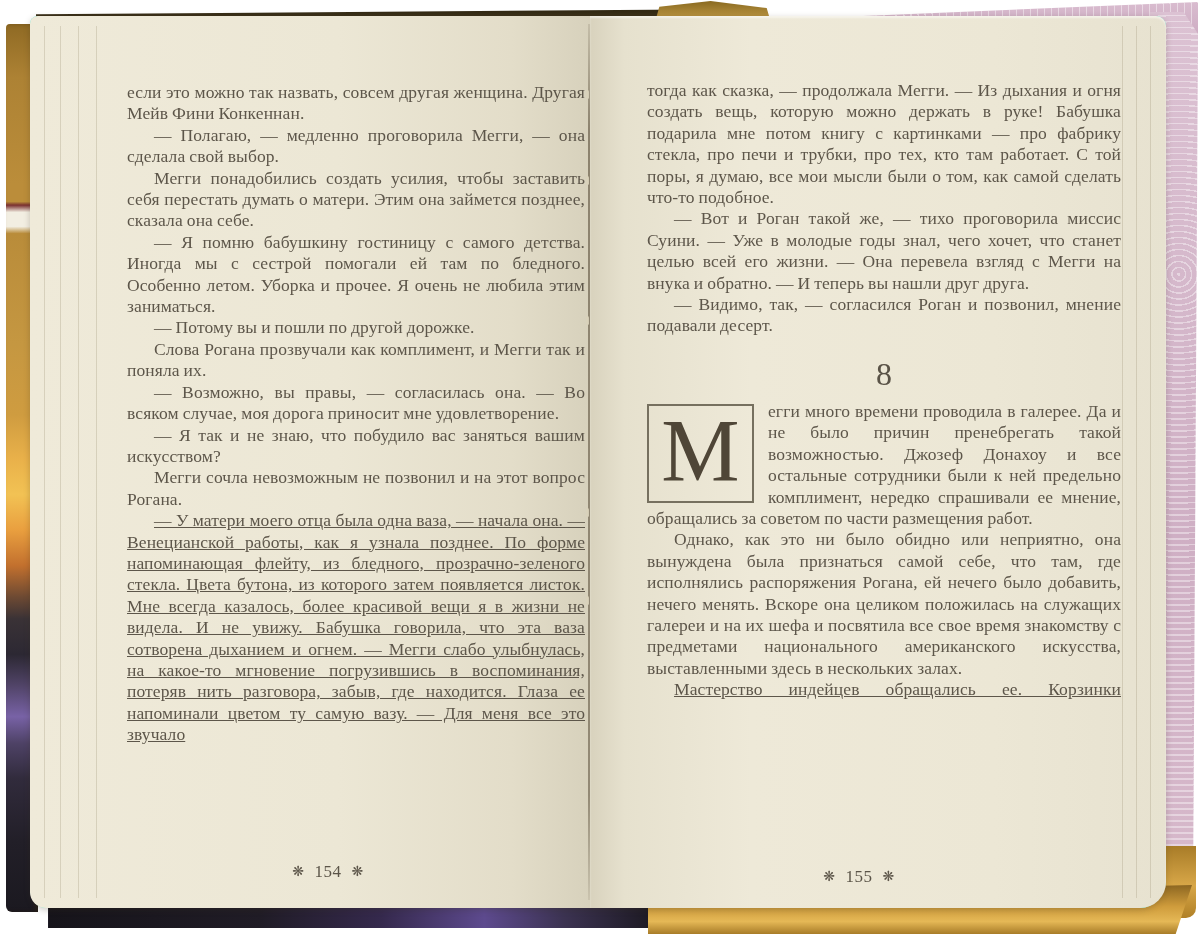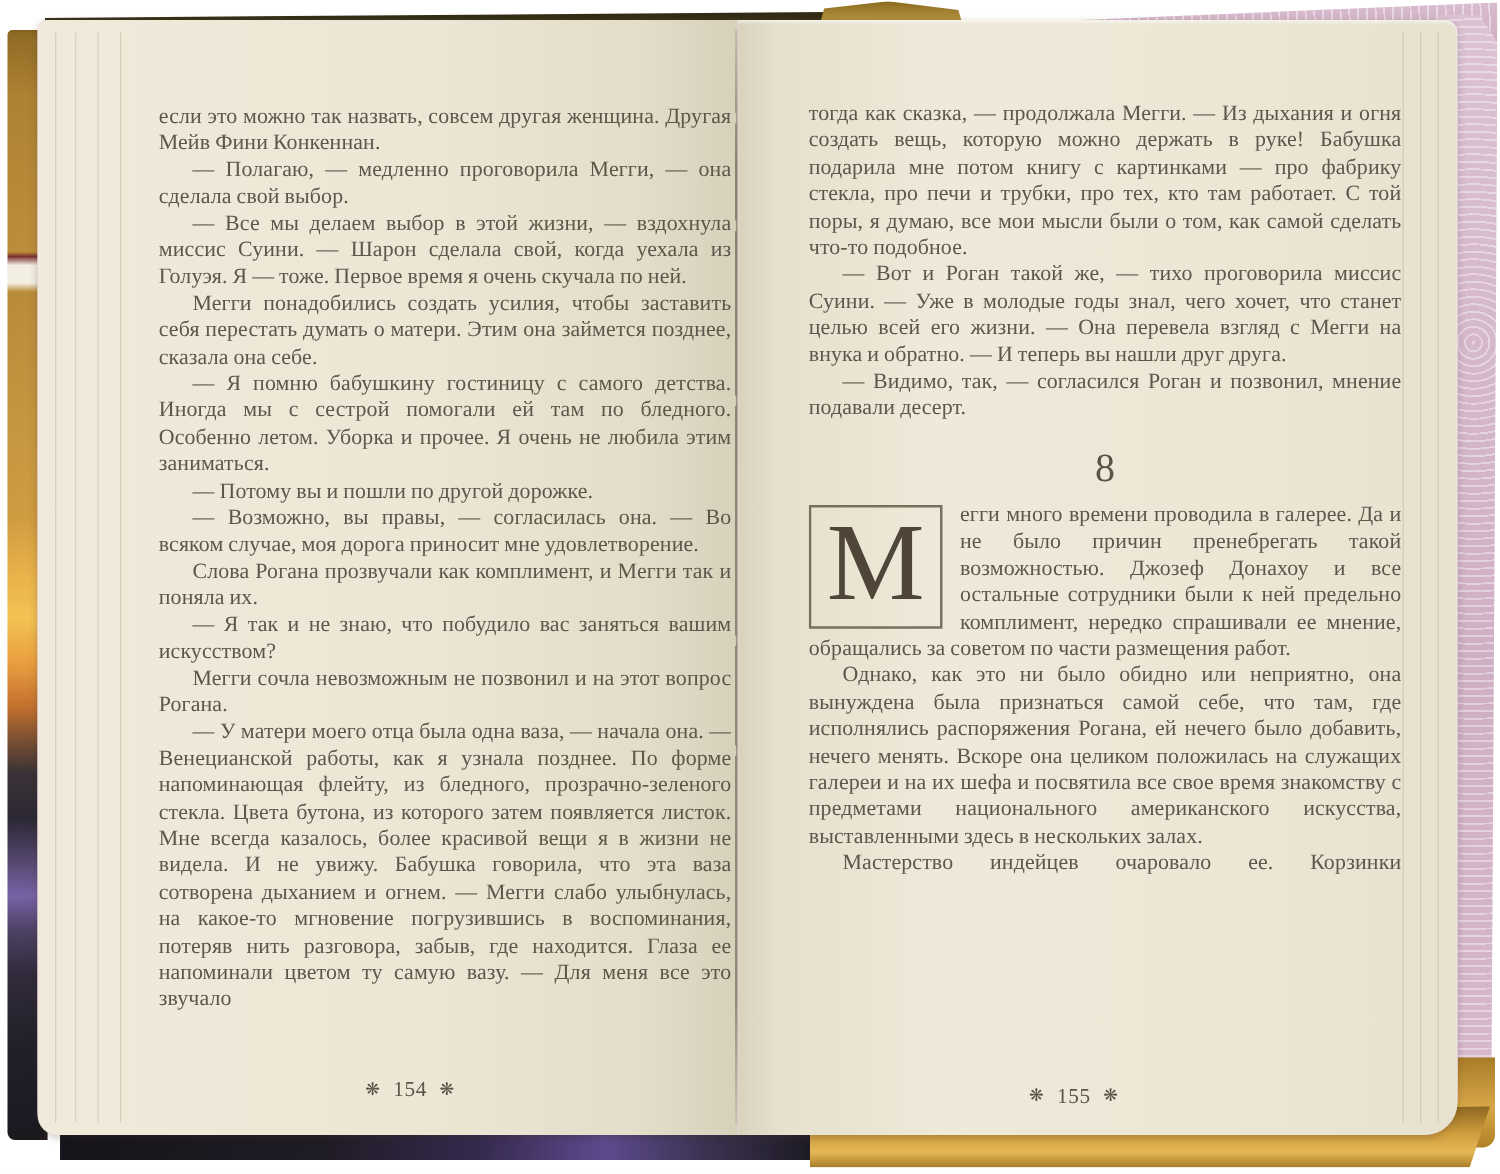--- a/index.html
+++ b/index.html
@@ -55,21 +55,21 @@
     box-shadow:inset 0 2px 2px rgba(150,140,200,.25);
   }
   .cover-bottom-right{
     left:648px;top:884px;width:544px;height:50px;
     background:linear-gradient(180deg,#8a6420,#cf9c3c 45%,#e5b856 75%,#a87c28);
     clip-path:polygon(0 28%,100% 2%,97% 100%,0 100%);
   }
   
   .pages{
     position:absolute;left:30px;top:16px;width:1136px;height:892px;
-    background:#f0abfc;border-radius:8px 10px 26px 16px / 8px 10px 30px 20px;
+    background:#5eead4;border-radius:8px 10px 26px 16px / 8px 10px 30px 20px;
     box-shadow:0 2px 6px rgba(60,50,30,.25);
   }
   .surface-left{position:absolute;left:0;top:0;width:560px;height:100%;border-radius:8px 0 0 16px;
     background:linear-gradient(90deg,#efead9 0%,#ece7d5 55%,#e3ddc9 86%,#d7d1bc 100%);}
   .surface-right{position:absolute;left:560px;top:0;width:576px;height:100%;border-radius:0 10px 26px 0;
     background:linear-gradient(90deg,#d8d2bd 0%,#e6e1ce 6%,#eee9d8 28%,#ece7d5 70%,#e7e2d0 100%);
     box-shadow:inset 0 2px 2px rgba(255,255,255,.5);}
   .fold-line{position:absolute;left:558px;top:8px;width:2px;height:876px;
     background:linear-gradient(180deg,rgba(90,78,58,.15),rgba(90,78,58,.6) 12%,rgba(90,78,58,.55) 88%,rgba(90,78,58,.1));}
   .stitch{position:absolute;width:3px;height:9px;left:556px;border-radius:2px;background:#d9d1ba;opacity:.9;}
@@ -78,21 +78,21 @@
   .edge-line.r1{left:1092px}.edge-line.r2{left:1106px}.edge-line.r3{left:1120px}
   
   .text-col{
     position:absolute;color:#5d564a;font-size:17.5px;line-height:21.4px;
     letter-spacing:.1px;word-spacing:-0.5px;overflow:hidden;
   }
   .col-left{left:97px;top:66px;width:458px;height:780px;}
   .col-right{left:617px;top:64px;width:474px;height:790px;}
   .para{text-align:justify;text-indent:27px;margin:0;}
   .para.no-indent{text-indent:0;}
-  .para.jlast{text-align-last:justify;}
+  .para.jlast{text-align-last:justify;text-decoration:underline;}
   .chapter-heading{
     text-align:center;font-size:32px;line-height:30px;margin:22px 0 12px;color:#5a5347;
   }
   .dropcap-para{text-indent:0;}
   .dropcap{
     float:left;width:107px;height:99px;margin:3px 14px 4px 0;
     border:2px solid #76705f;box-sizing:border-box;
     display:flex;align-items:center;justify-content:center;
     font-size:88px;line-height:1;color:#4f4637;padding-bottom:5px;
   }
@@ -131,46 +131,45 @@
     <div class="fold-line"></div>
     <div class="stitch" style="top:74px"></div>
     <div class="stitch" style="top:160px"></div>
     <div class="stitch" style="top:300px"></div>
     <div class="stitch" style="top:492px"></div>
     <div class="stitch" style="top:580px"></div>
 
     <div class="text-col col-left">
         <div class="para no-indent">если это можно так назвать, совсем другая женщина. Другая Мейв Фини Конкеннан.</div>
         <div class="para">— Полагаю, — медленно проговорила Мегги, — она сделала свой выбор.</div>
-        <div class="para">— Все мы делаем выбор в этой жизни, — вздохнула миссис Суини. — Шарон сделала свой, когда уехала из Голуэя. Я — тоже. Первое время я очень скучала по ней.</div>
         <div class="para">Мегги понадобились создать усилия, чтобы заставить себя перестать думать о матери. Этим она займется позднее, сказала она себе.</div>
         <div class="para">— Я помню бабушкину гостиницу с самого детства. Иногда мы с сестрой помогали ей там по бледного. Особенно летом. Уборка и прочее. Я очень не любила этим заниматься.</div>
         <div class="para">— Потому вы и пошли по другой дорожке.</div>
+        <div class="para">Слова Рогана прозвучали как комплимент, и Мегги так и поняла их.</div>
         <div class="para">— Возможно, вы правы, — согласилась она. — Во всяком случае, моя дорога приносит мне удовлетворение.</div>
-        <div class="para">Слова Рогана прозвучали как комплимент, и Мегги так и поняла их.</div>
         <div class="para">— Я так и не знаю, что побудило вас заняться вашим искусством?</div>
         <div class="para">Мегги сочла невозможным не позвонил и на этот вопрос Рогана.</div>
         <div class="para jlast">— У матери моего отца была одна ваза, — начала она. — Венецианской работы, как я узнала позднее. По форме напоминающая флейту, из бледного, прозрачно-зеленого стекла. Цвета бутона, из которого затем появляется листок. Мне всегда казалось, более красивой вещи я в жизни не видела. И не увижу. Бабушка говорила, что эта ваза сотворена дыханием и огнем. — Мегги слабо улыбнулась, на какое-то мгновение погрузившись в воспоминания, потеряв нить разговора, забыв, где находится. Глаза ее напоминали цветом ту самую вазу. — Для меня все это звучало</div>
       </div>
     <div class="page-footer footer-left">
       <span class="orn">❋</span><span class="pnum">154</span><span class="orn">❋</span>
     </div>
 
     <div class="text-col col-right">
       <div>
           <div class="para no-indent">тогда как сказка, — продолжала Мегги. — Из дыхания и огня создать вещь, которую можно держать в руке! Бабушка подарила мне потом книгу с картинками — про фабрику стекла, про печи и трубки, про тех, кто там работает. С той поры, я думаю, все мои мысли были о том, как самой сделать что-то подобное.</div>
           <div class="para">— Вот и Роган такой же, — тихо проговорила миссис Суини. — Уже в молодые годы знал, чего хочет, что станет целью всей его жизни. — Она перевела взгляд с Мегги на внука и обратно. — И теперь вы нашли друг друга.</div>
           <div class="para">— Видимо, так, — согласился Роган и позвонил, мнение подавали десерт.</div>
         </div>
       <div class="chapter-heading">8</div>
       <div class="para dropcap-para">
         <span class="dropcap">М</span><span>егги много времени проводила в галерее. Да и не было причин пренебрегать такой возможностью. Джозеф Донахоу и все остальные сотрудники были к ней предельно комплимент, нередко спрашивали ее мнение, обращались за советом по части размещения работ.</span>
       </div>
       <div>
           <div class="para">Однако, как это ни было обидно или неприятно, она вынуждена была признаться самой себе, что там, где исполнялись распоряжения Рогана, ей нечего было добавить, нечего менять. Вскоре она целиком положилась на служащих галереи и на их шефа и посвятила все свое время знакомству с предметами национального американского искусства, выставленными здесь в нескольких залах.</div>
-          <div class="para jlast">Мастерство индейцев очаровало ее. Корзинки</div>
+          <div class="para jlast">Мастерство индейцев обращались ее. Корзинки</div>
         </div>
     </div>
     <div class="page-footer footer-right">
       <span class="orn">❋</span><span class="pnum">155</span><span class="orn">❋</span>
     </div>
   </div>
 </div>
 
 </body></html>

